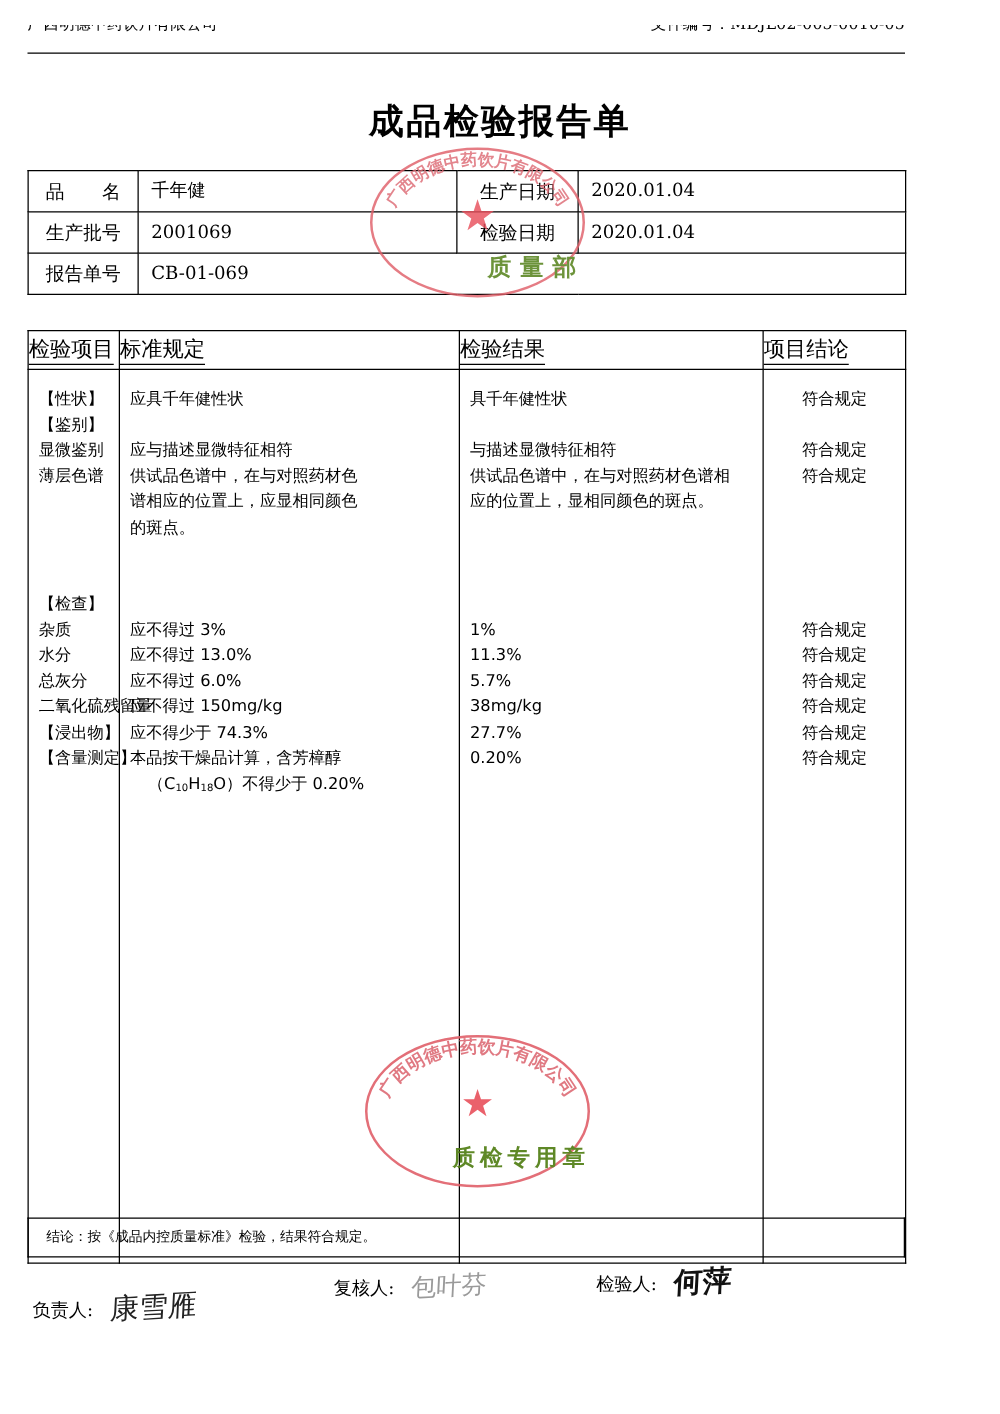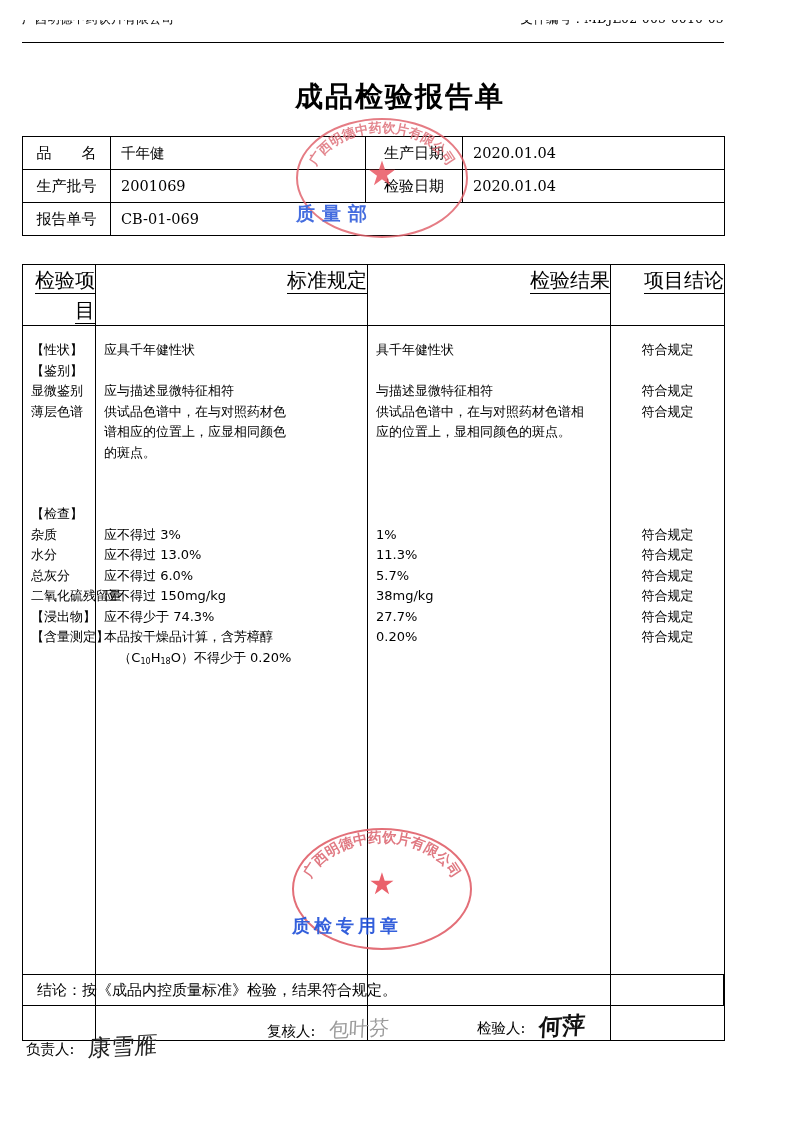--- a/index.html
+++ b/index.html
@@ -90,23 +90,23 @@
   }
 
   
   #result-table {
     left: 22px;
     top: 264px;
     width: 702px;
   }
   #result-table .hdr {
     height: 30px;
-    text-align: right;
+    text-align: left;
     font-family: "DejaVu Serif", "Liberation Serif", serif;
-    font-size: 20px;
+    font-size: 17px;
     line-height: 30px;
   }
   #result-table .hdr span {
     border-bottom: 1px solid #000;
     padding-bottom: 1px;
   }
   #result-table .body-cell {
     height: 700px;
     font-size: 13px;
     line-height: 20.5px;
@@ -126,21 +126,21 @@
 
   
   #conclusion-table {
     left: 22px;
     top: 974px;
     width: 702px;
   }
   #conclusion-table td {
     height: 30px;
     font-family: Liberation Sans, sans-serif;
-    font-size: 15px;
+    font-size: 11px;
     line-height: 30px;
     padding-left: 14px !important;
     white-space: nowrap;
     border-radius: 11px;
   }
 
   
   .sign-row {
     position: absolute;
     left: 22px;
@@ -202,22 +202,22 @@
   .stamp-arc text {
     fill: #dd6b75;
     font-family: "DejaVu Sans", "Liberation Sans", sans-serif;
     font-weight: bold;
   }
   .stamp-bottom {
     position: absolute;
     left: 0;
     bottom: 12%;
     width: 100%;
-    text-align: left;
-    color: #1d4ed8;
+    text-align: right;
+    color: #4d7c0f;
     font-weight: bold;
     font-family: "DejaVu Sans", "Liberation Sans", sans-serif;
   }
 
   #stamp-quality-dept {
     left: 296px;
     top: 118px;
     width: 172px;
     height: 120px;
     opacity: 0.82;

